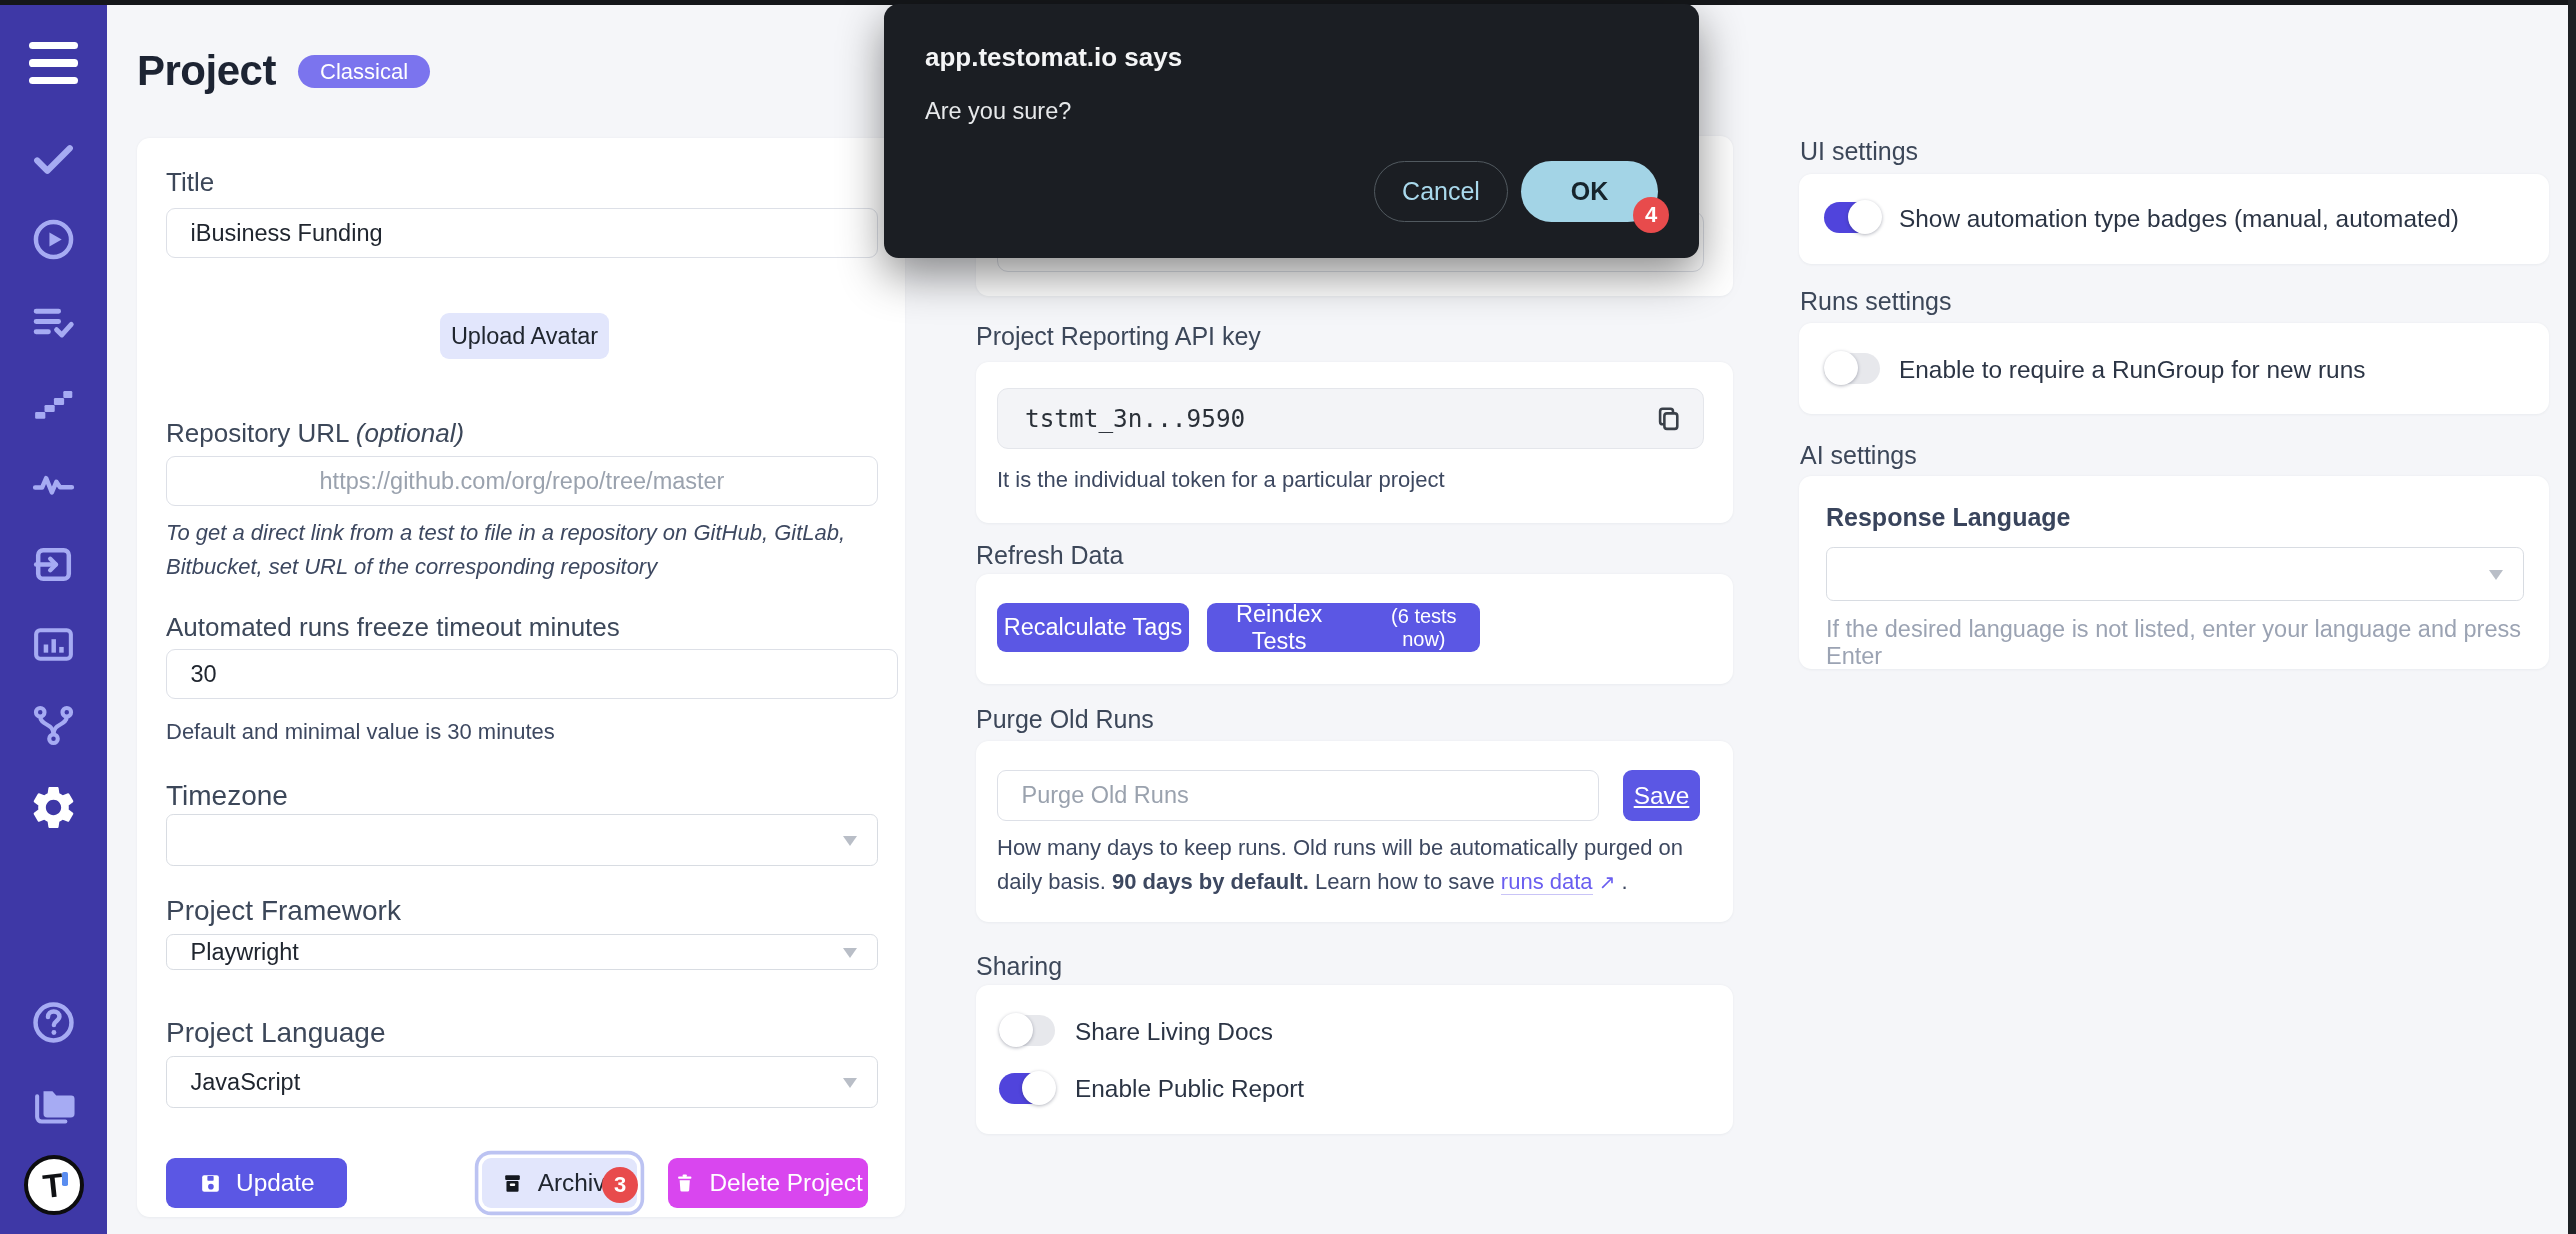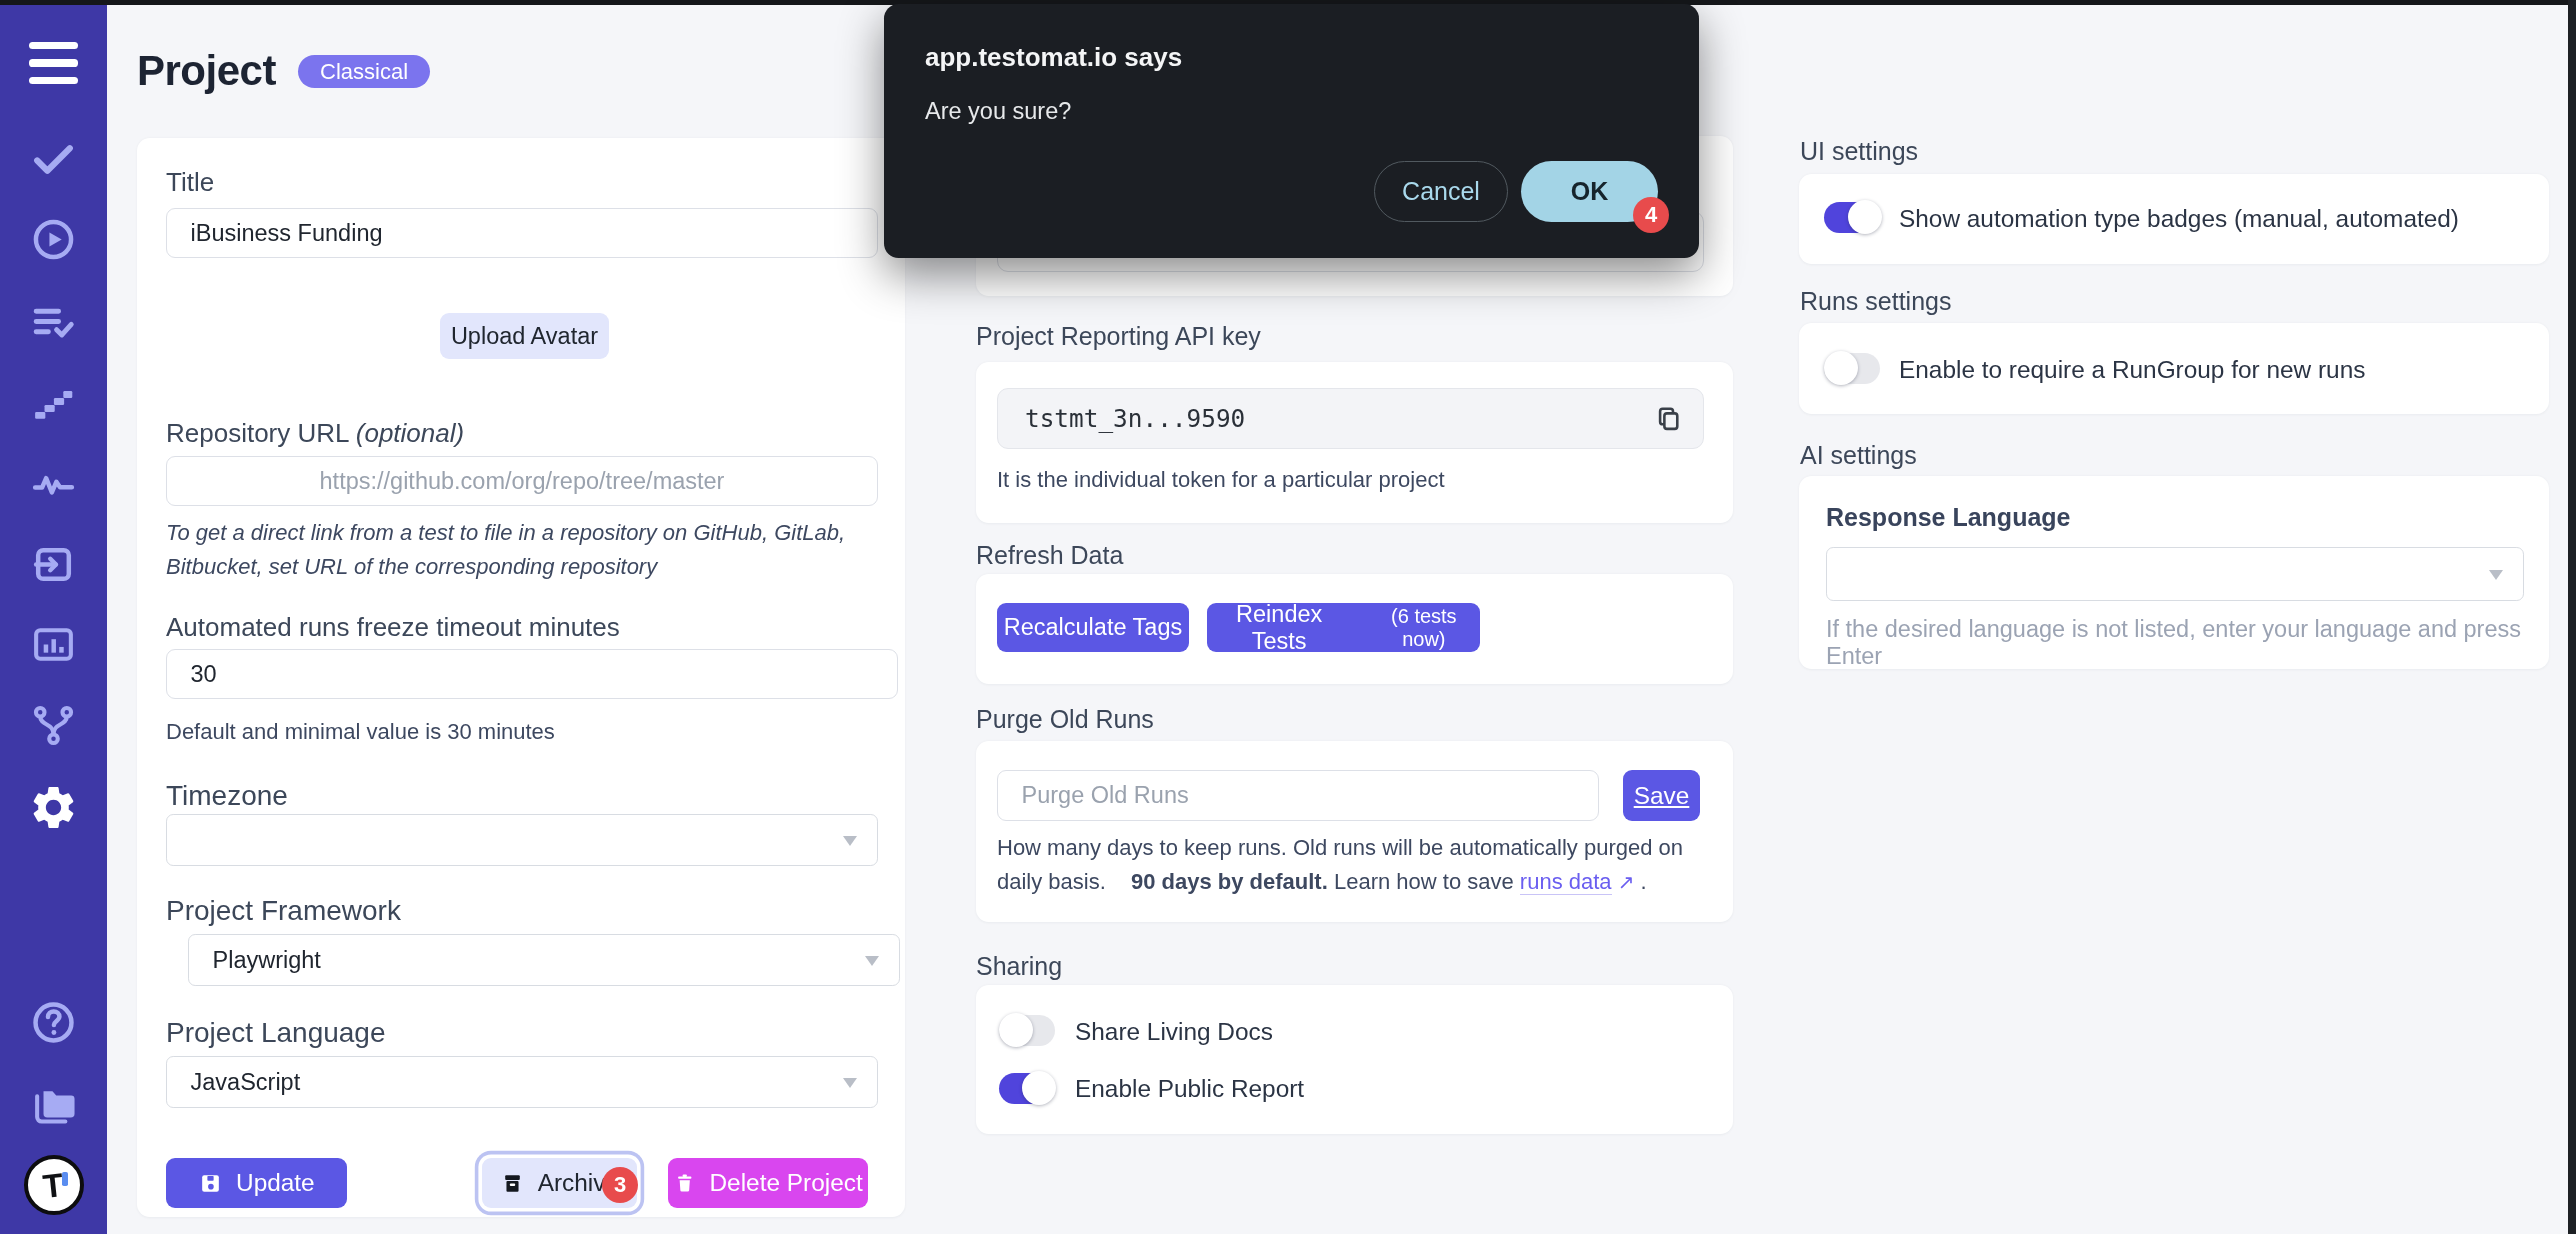--- a/index.html
+++ b/index.html
@@ -59,21 +59,21 @@
   .dlg-cancel { left:490px; width:134px; background:transparent; border:1.8px solid #51595f; color:#a9d9ec; }
   .dlg-ok { left:637px; width:137px; background:#a3d4e6; border:none; color:#16242c; font-weight:bold; }
 
   
   .api-input { position:absolute; background:#f3f4f7; border:1.8px solid #e4e6eb; border-radius:11px; display:flex; align-items:center; padding:0 27px; font-family:"DejaVu Sans Mono", monospace; font-size:24.4px; color:#2a3038; }
   .copy-btn { position:absolute; right:9px; top:5.4px; width:51px; height:49px; display:flex; align-items:center; justify-content:center; cursor:pointer; }
 
   .reindex-note { font-size:20px; margin-left:3.6px; }
   .link { color:#6a5ef0; border-bottom:1.8px solid #c9c4f7; cursor:pointer; }
   .arrow-up-right { color:#6a5ef0; font-size:20px; }
-  .bold { font-weight:bold;margin-left:19px; }
+  .bold { font-weight:bold; }
   .helper-gray { position:absolute; font-size:23.5px; color:#9ba3b3; }
   .rl-label { position:absolute; font-size:25px; font-weight:600; color:#39445c; }
 
   .focus-ring { box-shadow:0 0 0 3.6px #ffffff, 0 0 0 7.2px #bcc3f2; }
 </style>
 </head>
 <body>
 
 <div class="screen">
 
@@ -183,21 +183,21 @@
     <input class="text-input" style="left: 29px; top: 511px; width: 732px; height: 50px;" value="30">
     <div class="helper" style="left:29px; top:577px; width:723px;">Default and minimal value is 30 minutes</div>
 
     <div class="fld-label" style="left:29px; top:642px; font-size:28px;">Timezone</div>
     <div class="select" style="left:29px; top:676px; width:712px; height:52px;">
       <span></span>
       <span class="caret"></span>
     </div>
 
     <div class="fld-label" style="left:29px; top:757px; font-size:28px;">Project Framework</div>
-    <div class="select" style="left:29px; top:796px; width:712px; height:52px;margin-left:22px;">
+    <div class="select" style="left:29px; top:796px; width:712px; height:36px;">
       <span>Playwright</span>
       <span class="caret"></span>
     </div>
 
     <div class="fld-label" style="left:29px; top:879px; font-size:28px;">Project Language</div>
     <div class="select" style="left:29px; top:918px; width:712px; height:52px;">
       <span>JavaScript</span>
       <span class="caret"></span>
     </div>
 

